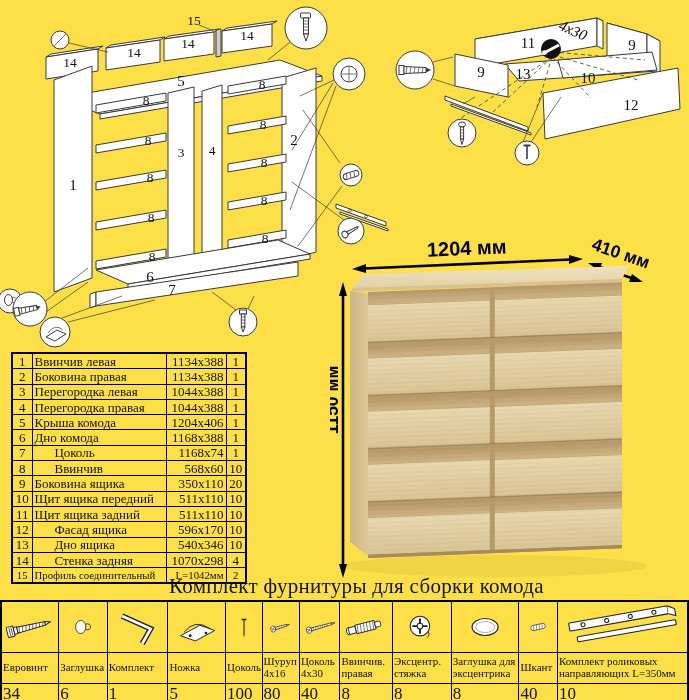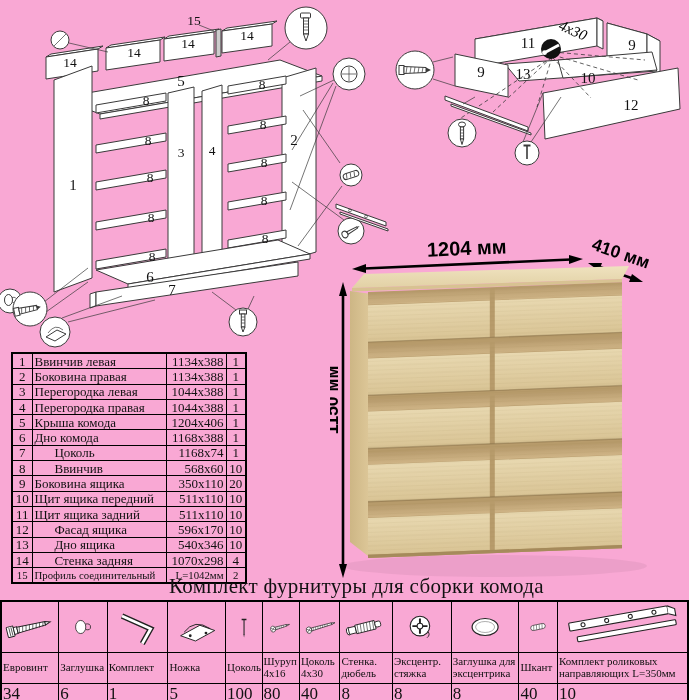--- a/index.html
+++ b/index.html
@@ -1,16 +1,16 @@
 <!DOCTYPE html>
 <html><head>
 <meta charset="utf-8">
 <style>
   html,body{margin:0;padding:0;background:#fff;}
-  .page{position:relative;width:689px;height:700px;background:#f9a8d4;overflow:hidden;
+  .page{position:relative;width:689px;height:700px;background:#fde047;overflow:hidden;
         font-family:"Liberation Serif",serif;color:#111;}
   svg text{font-family:"Liberation Serif",serif;}
   .lbl{font-size:13.5px;fill:#111;text-anchor:middle;}
   .lbl-big{font-size:15px;fill:#111;text-anchor:middle;}
   .dim{font-family:"Liberation Sans",sans-serif;font-weight:bold;fill:#000;text-anchor:middle;}
   .ln{stroke:#3a3a3a;stroke-width:1;fill:#fff;}
   .thin{stroke:#3a3a3a;stroke-width:.7;fill:none;}
   .dash{stroke:#3a3a3a;stroke-width:.8;fill:none;stroke-dasharray:4 3;}
   .abs{position:absolute;}
   
@@ -643,21 +643,21 @@
           </td>
   </tr>
   <tr class="name-row">
     <td>Евровинт</td>
     <td>Заглушка</td>
     <td>Комплект</td>
     <td>Ножка</td>
     <td>Цоколь</td>
     <td>Шуруп 4x16</td>
     <td>Цоколь 4x30</td>
-    <td>Стенка. дюбель</td>
+    <td>Ввинчив. правая</td>
     <td>Эксцентр. стяжка</td>
     <td>Заглушка для эксцентрика</td>
     <td>Шкант</td>
     <td>Комплект роликовых направляющих L=350мм</td>
   </tr>
   <tr class="qty-row">
     <td>34</td>
     <td>6</td>
     <td>1</td>
     <td>5</td>

